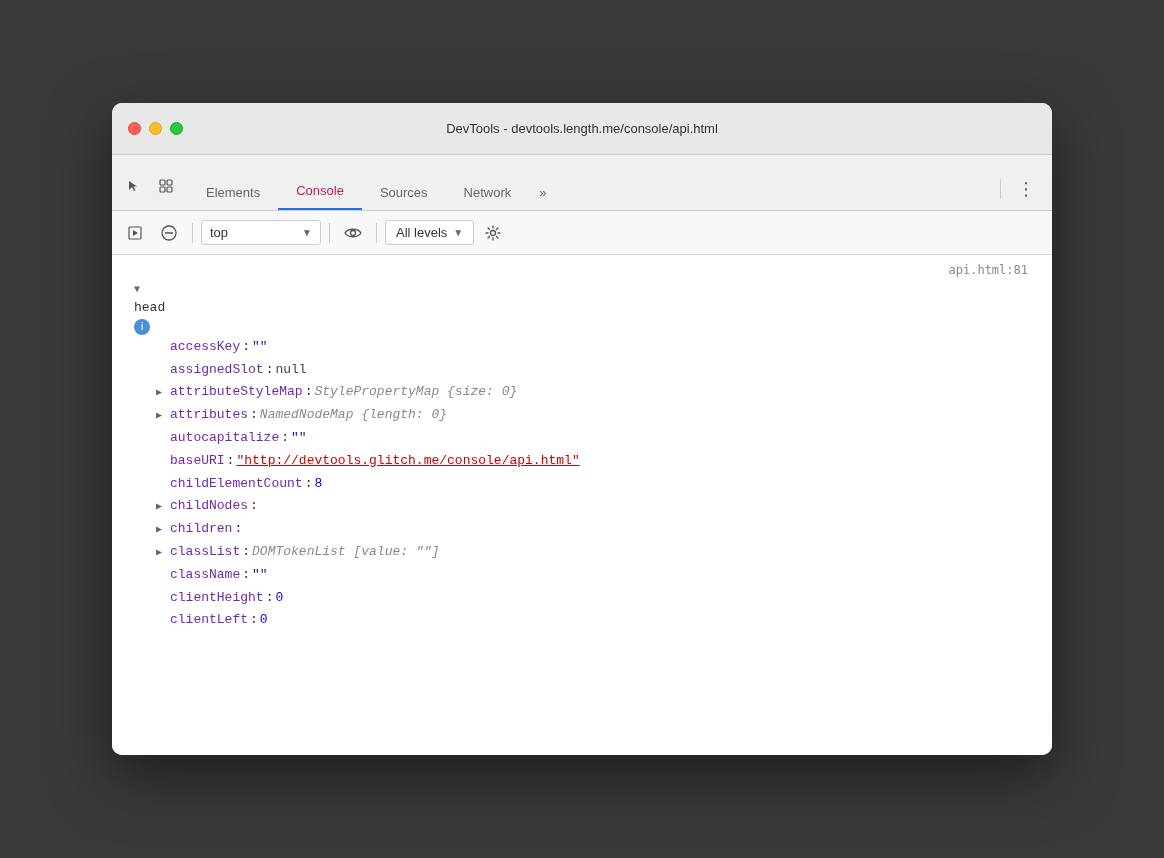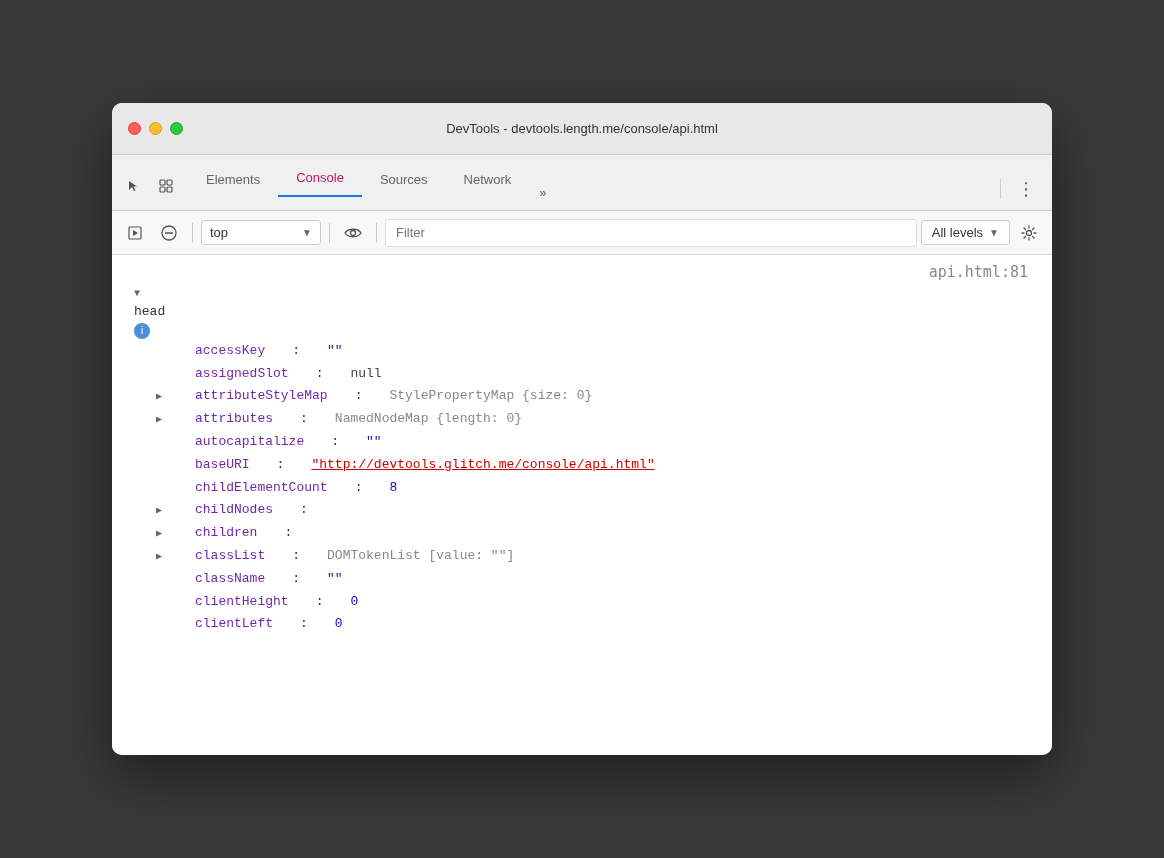--- a/index.html
+++ b/index.html
@@ -94,21 +94,21 @@
       flex: 1;
       height: 100%;
     }
 
     .tab {
       padding: 8px 18px 10px;
       font-size: 13px;
       color: #666;
       cursor: pointer;
       position: relative;
-      bottom: 13px;
+      bottom: 0;
       white-space: nowrap;
     }
 
     .tab.active {
       color: #be185d;
       border-bottom: 2px solid #1a73e8;
       font-weight: 500;
     }
 
     .tabs-more {
@@ -245,57 +245,57 @@
     .file-link {
       display: flex;
       justify-content: flex-end;
       margin-bottom: 4px;
       padding-right: 8px;
     }
 
     .file-link a {
       color: #888;
       text-decoration: none;
-      font-size: 15px;
+      font-size: 12px;
       font-family: 'Menlo', monospace;
       margin-left: 23px;
     }
 
     .object-tree {
       line-height: 1.6;
     }
 
     .tree-row {
       display: flex;
       align-items: baseline;
       padding: 1px 0;
     }
 
     .tree-row.indent-0 { padding-left: 0; flex-direction: column; }
-    .tree-row.indent-1 { padding-left: 28px; gap: 25px; }
+    .tree-row.indent-1 { padding-left: 28px; }
 
     .expand-arrow {
       color: #666;
       cursor: pointer;
       margin-right: 2px;
       font-size: 10px;
       user-select: none;
       width: 12px;
       display: inline-block;
     }
 
     .expand-arrow.expanded::after { content: '▼'; }
     .expand-arrow.collapsed::after { content: '▶'; }
     .expand-arrow.none::after { content: ''; }
     .purple-key { color: #7127a8; }
     .colon { color: #333; margin: 0 2px; }
     .value-null { color: #444; }
     .value-string { color: #1a1aa6; }
     .value-url { color: #c80000; text-decoration: underline; }
-    .value-gray { color: #888; }
+    .value-gray { color: #888; font-style: italic; }
     .value-blue-number { color: #1c00cf; }
     .info-badge {
       display: inline-flex;
       align-items: center;
       justify-content: center;
       width: 16px;
       height: 16px;
       border-radius: 50%;
       background: #4a90d9;
       color: white;
@@ -373,21 +373,20 @@
       <span class="arrow">▼</span>
     </div>
     <div class="toolbar-divider"></div>
     <div class="eye-icon">
       <svg width="18" height="14" viewBox="0 0 18 14" fill="none">
         <path d="M1 7 C4 2, 14 2, 17 7 C14 12, 4 12, 1 7Z" stroke="#555" stroke-width="1.3" fill="none"></path>
         <circle cx="9" cy="7" r="2.5" stroke="#555" stroke-width="1.3" fill="none"></circle>
       </svg>
     </div>
     <div class="toolbar-divider"></div>
-    <input class="filter-input" type="text" value="" placeholder="Filter" style="">
     <div class="levels-select">
       <span>All levels</span>
       <span style="font-size:10px;color:#666;">▼</span>
     </div>
     <div class="gear-btn">
       <svg width="16" height="16" viewBox="0 0 16 16" fill="none">
         <circle cx="8" cy="8" r="2.5" stroke="#555" stroke-width="1.3"></circle>
         <path d="M8 1v2M8 13v2M1 8h2M13 8h2M3.05 3.05l1.41 1.41M11.54 11.54l1.41 1.41M3.05 12.95l1.41-1.41M11.54 4.46l1.41-1.41" stroke="#555" stroke-width="1.3" stroke-linecap="round"></path>
       </svg>
     </div>

